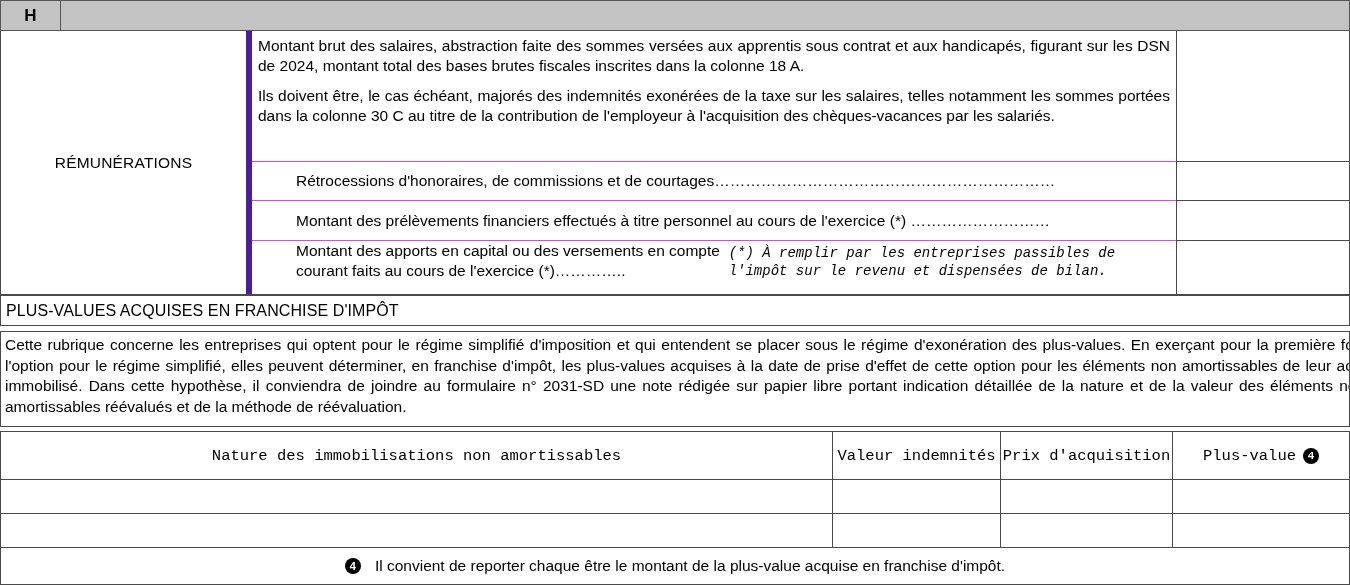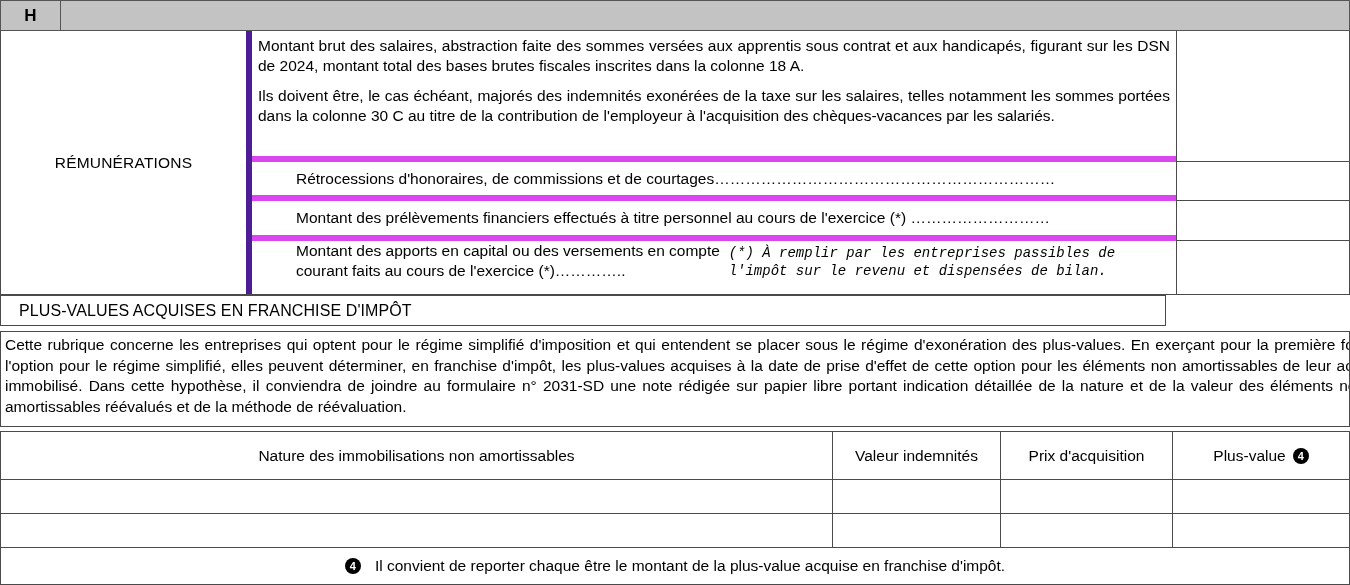--- a/index.html
+++ b/index.html
@@ -37,42 +37,42 @@
     width:251px;box-sizing:border-box;border-right:6px solid #4c1d95;
     display:flex;align-items:center;justify-content:center;
     font-size:15.5px;letter-spacing:.2px;
   }
   .midcol{
     width:925px;box-sizing:border-box;border-right:1px solid #4a4a4a;
     display:flex;flex-direction:column;
   }
   .valcol{flex:1;display:flex;flex-direction:column;}
 
-  .mrow{box-sizing:border-box;border-bottom:6px solid #d946ef;padding:0 6px;}
+  .mrow{box-sizing:border-box;border-bottom:1px solid #d946ef;padding:0 6px;}
   .mrow:last-child{border-bottom:none;}
   .mrow p{margin:0;text-align:justify;font-size:15.5px;line-height:19.6px;}
   .r-big{height:131px;padding-top:5px;}
   .r-big p+p{margin-top:11px;}
   .r-one{height:39px;display:flex;align-items:center;}
   .r-two{height:40px;display:flex;align-items:center;}
   .r-three{height:53px;display:flex;flex-direction:row;}
   .r-three .note{font-style:italic;font-size:14px;line-height:18px;margin-top:3px;font-family:Liberation Mono, monospace;}
 
   .vrow{box-sizing:border-box;border-bottom:1px solid #4a4a4a;}
   .vrow:last-child{border-bottom:none;}
   .v-big{height:131px;}
   .v-one{height:39px;}
   .v-two{height:40px;}
   .v-three{height:53px;}
 
   
   .pvhead{
-    position:absolute;left:0;top:295px;width:1166px;height:31px;
+    position:absolute;left:0;top:295px;width:1350px;height:31px;
     box-sizing:border-box;border:1px solid #4a4a4a;
-    display:flex;align-items:center;padding-left:18px;
+    display:flex;align-items:center;padding-left:5px;
     font-size:16px;letter-spacing:.1px;
   }
 
   
   .pvbody{
     position:absolute;left:0;top:331px;width:1350px;height:96px;
     box-sizing:border-box;border:1px solid #4a4a4a;
     overflow:hidden;padding:3px 4px 0 4px;
   }
   .pvbody p{
@@ -86,21 +86,21 @@
     box-sizing:border-box;
     border-left:1px solid #4a4a4a;border-right:1px solid #4a4a4a;
     border-top:1px solid #4a4a4a;border-bottom:1px solid #4a4a4a;
     display:flex;flex-direction:column;
   }
   .trow{display:flex;box-sizing:border-box;border-bottom:1px solid #4a4a4a;}
   .trow:last-child{border-bottom:none;}
   .th-row{height:48px;}
   .td-row{height:34px;}
   .cell{box-sizing:border-box;border-right:1px solid #4a4a4a;
-        display:flex;align-items:center;justify-content:center;font-size:15.5px;}
+        display:flex;align-items:center;justify-content:center;font-size:15.5px;font-family:Liberation Mono, monospace;}
   .cell:last-child{border-right:none;}
   .c-nature{width:832px;}
   .c-val{width:168px;}
   .c-prix{width:172px;}
   .c-pv{flex:1;}
   .footrow{
     height:36px;display:flex;align-items:center;justify-content:center;
     box-sizing:border-box;font-size:15.5px;
   }
   .marker{

